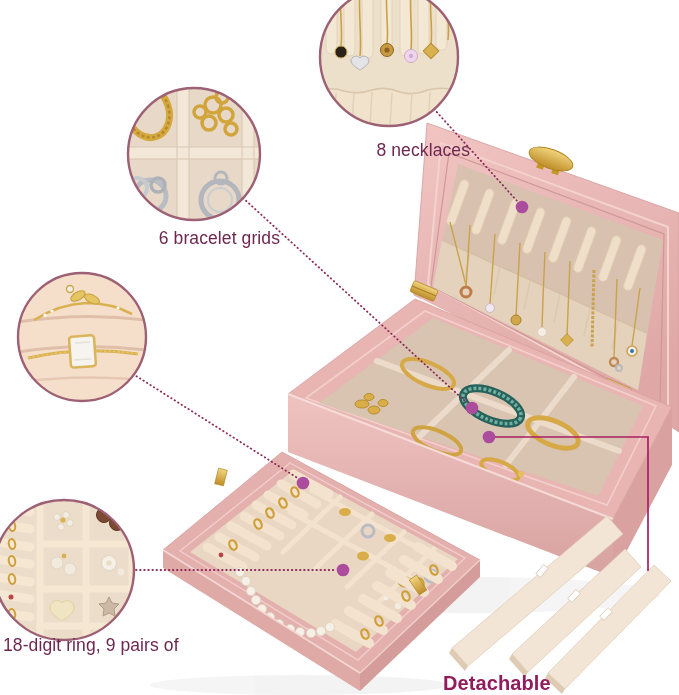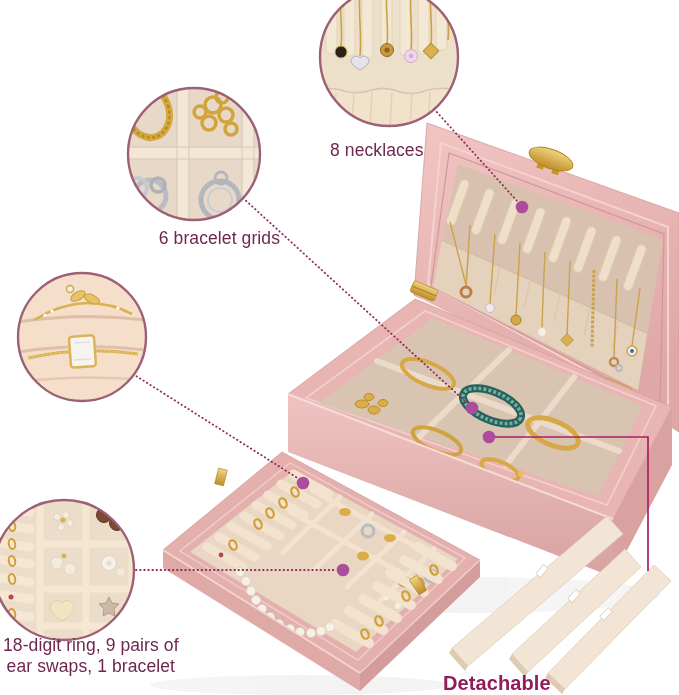--- a/index.html
+++ b/index.html
@@ -2,21 +2,21 @@
 <html><head>
 <meta charset="utf-8">
 <style>
   html,body{margin:0;padding:0;background:#ffffff;}
   .stage{position:relative;width:679px;height:695px;background:#ffffff;overflow:hidden;
          font-family:"Liberation Sans", sans-serif;}
   .stage svg{position:absolute;left:0;top:0;}
   .callout-label{position:absolute;color:#6E2750;font-size:17.5px;letter-spacing:0.1px;
                  line-height:1.2;white-space:nowrap;}
   .label-bracelet{left:105px;top:228px;width:175px;text-align:right;}
-  .label-necklaces{left:330px;top:140px;width:140px;text-align:left;}
+  .label-necklaces{left:330px;top:140px;width:140px;text-align:right;}
   .label-ringcotton{left:10px;top:403px;width:150px;text-align:center;}
   .label-tray{left:3px;top:635px;text-align:center;line-height:21px;font-size:17.5px;}
   .label-detachable{left:443px;top:671px;color:#901C5B;font-size:20px;font-weight:bold;}
 </style>
 </head>
 <body>
 
 <div class="stage">
 
 <svg width="679" height="695" viewBox="0 0 679 695">
@@ -456,17 +456,16 @@
       </g>
     </g>
     <circle cx="64" cy="570" r="70" fill="none" stroke="#9D6074" stroke-width="2.4"></circle>
   </g>
 </svg>
 
 <div class="callout-label label-bracelet">6 bracelet grids</div>
 <div class="callout-label label-necklaces">8 necklaces</div>
 <div class="callout-label label-tray">
   <div>18-digit ring, 9 pairs of</div>
-  <div>ear swaps, 1 bracelet</div>
 </div>
 <div class="callout-label label-detachable">Detachable</div>
 
 </div>
 
 </body></html>

